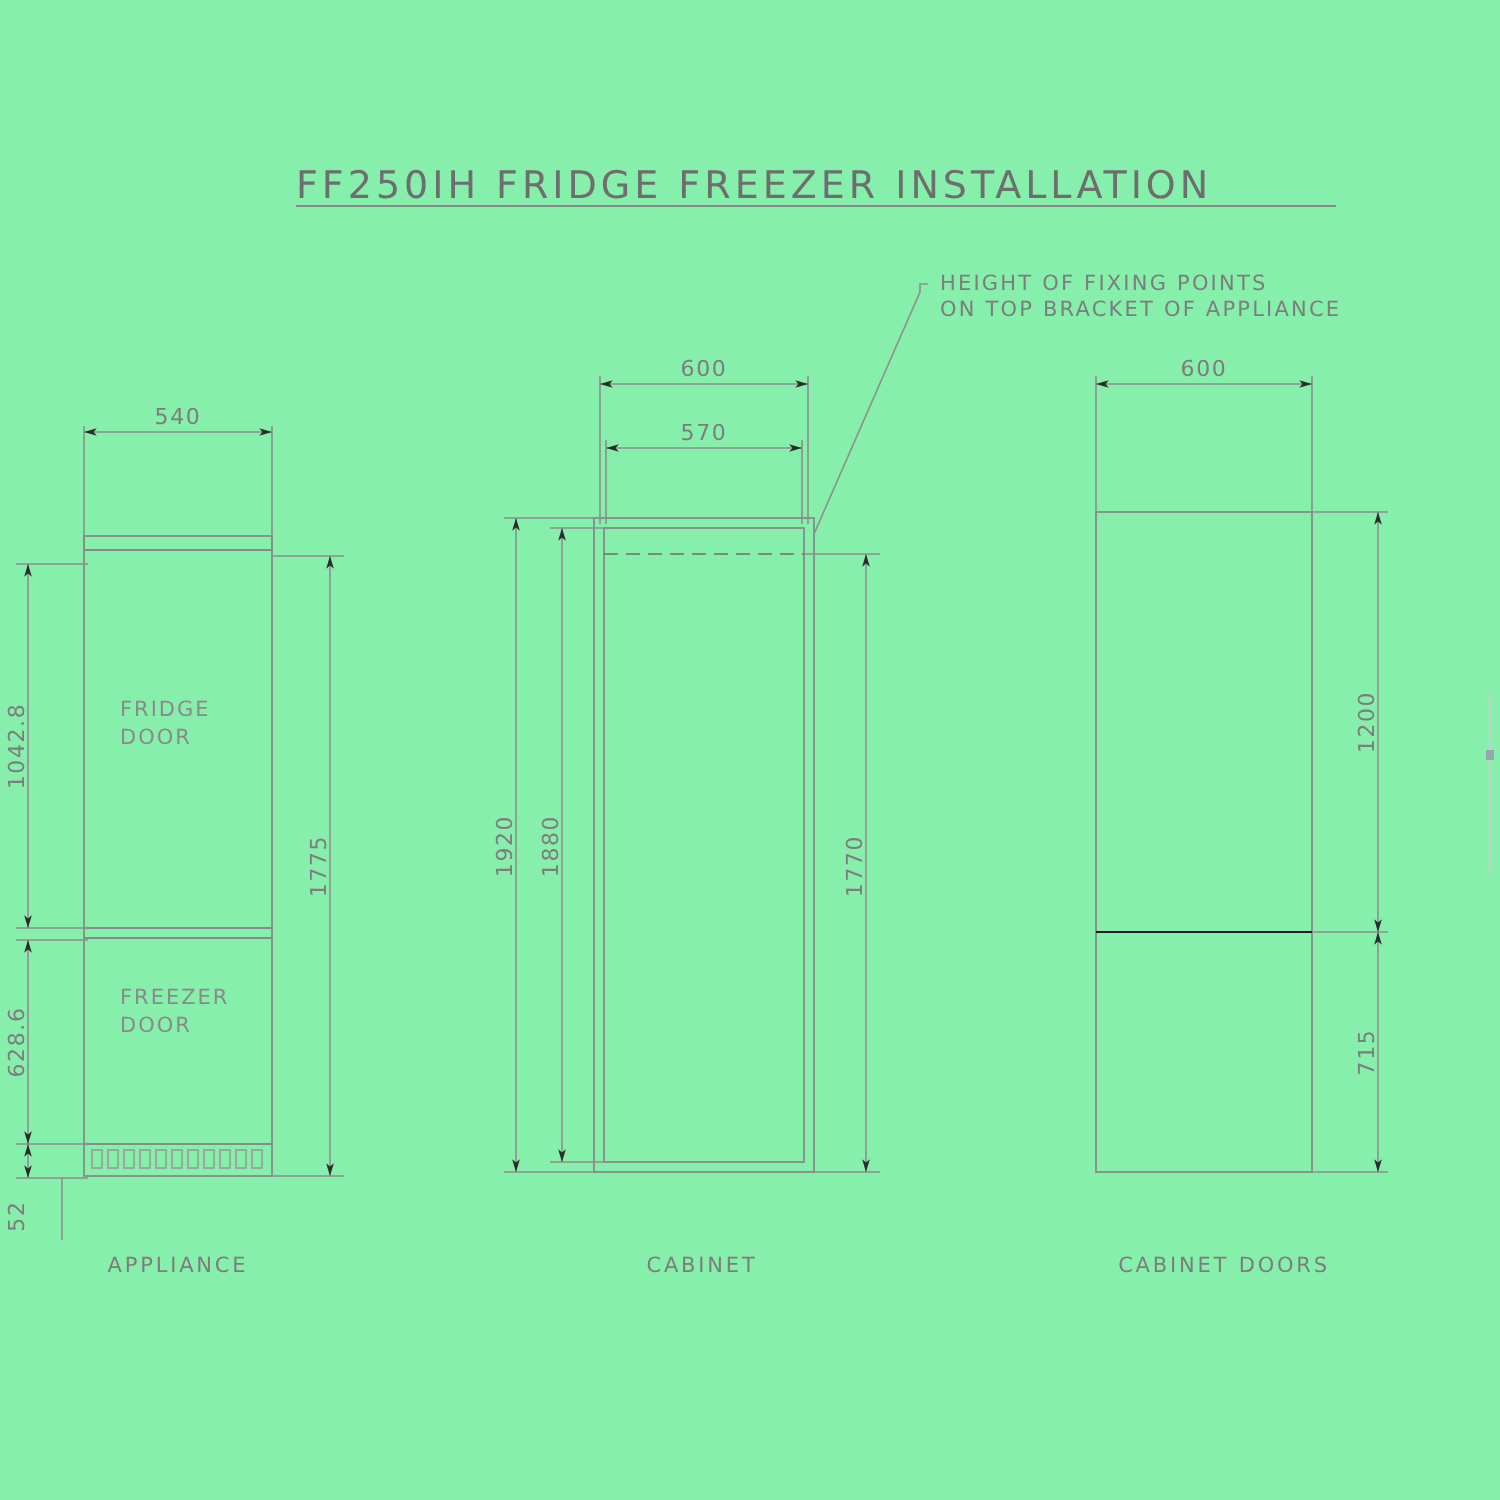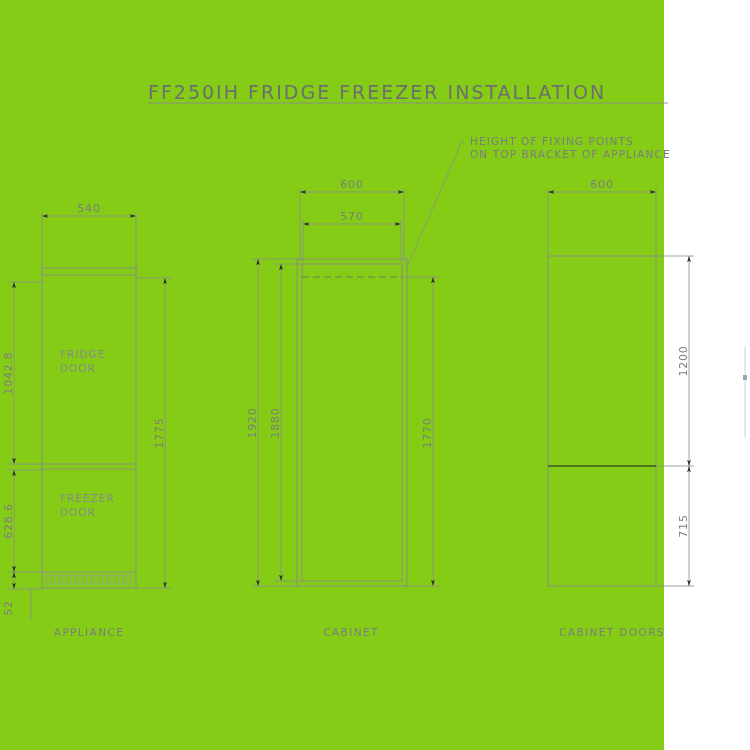--- a/index.html
+++ b/index.html
@@ -8,23 +8,23 @@
     background: #ffffff;
   }
   body {
     width: 750px;
     height: 750px;
     font-family: "DejaVu Sans", sans-serif;
     overflow: hidden;
   }
   #stage {
     position: relative;
-    width: 664px;
+    width: 750px;
     height: 750px;
-    background: #84cc16;
+    background: #86efac;
   }
   svg.drawing {
     position: absolute;
     left: 0;
     top: 0;
     width: 750px;
     height: 750px;
     display: block;
   }
   .thin  { stroke: #8a8a8a; stroke-width: 0.9; fill: none; }

